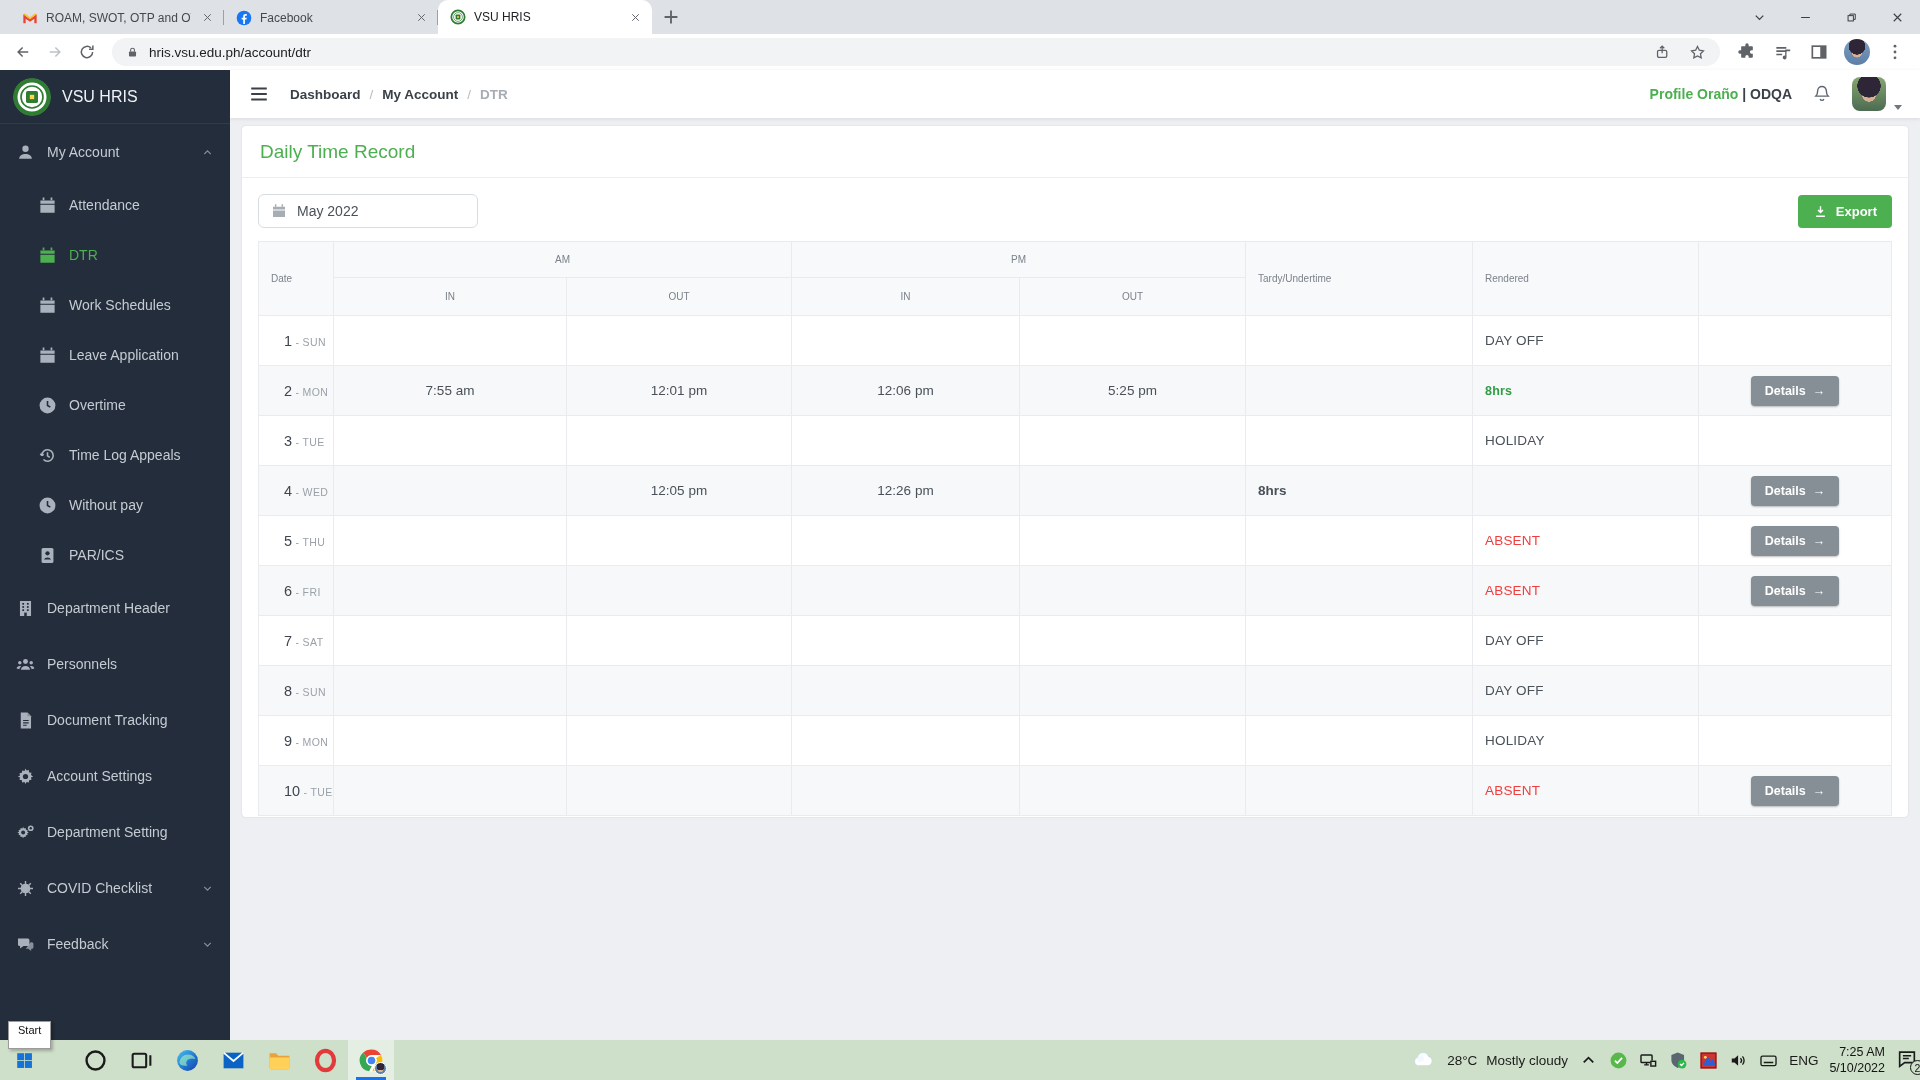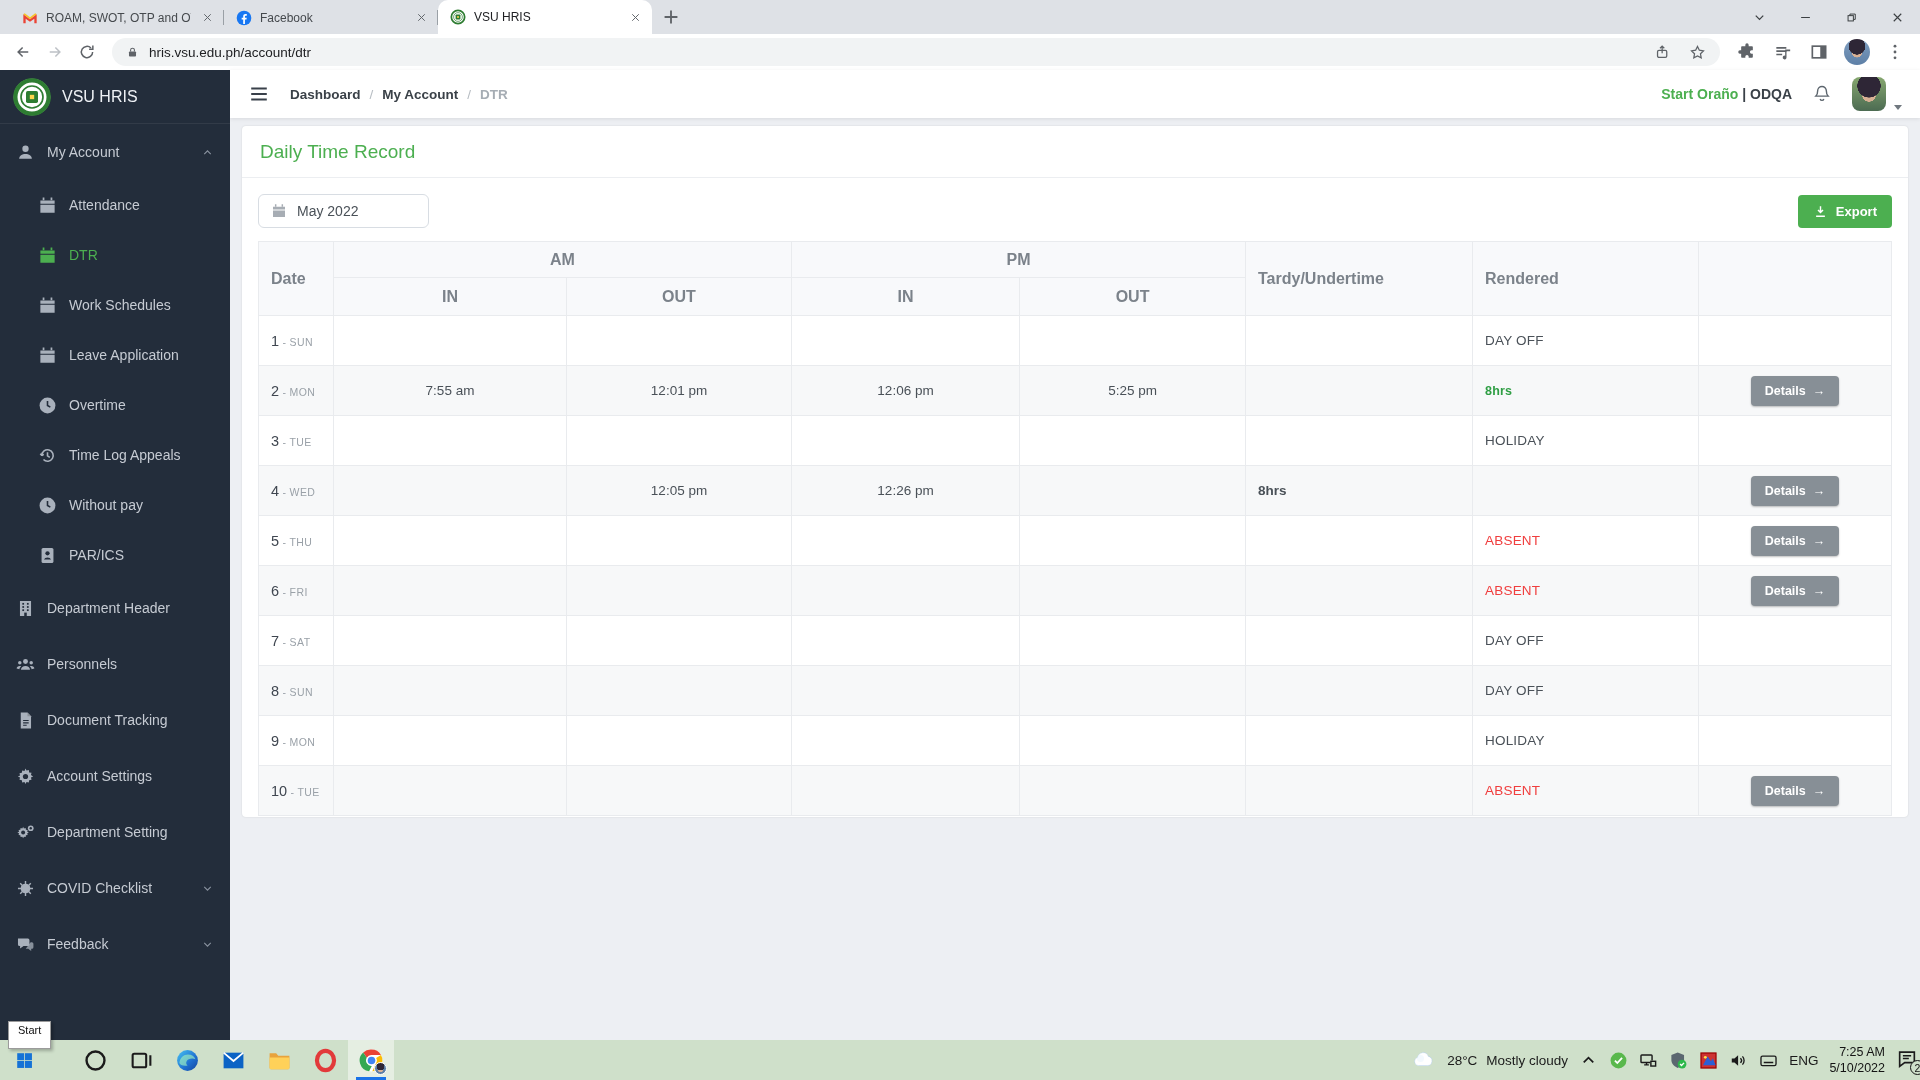--- a/index.html
+++ b/index.html
@@ -65,35 +65,35 @@
                 linear-gradient(#86a76f,#4c6b52); }
   .hdr-caret { width:0; height:0; border-left:4px solid transparent; border-right:4px solid transparent; border-top:5px solid #70787f; margin-top:26px; margin-left:-12px; }
 
   
   .main { position:absolute; top:118px; left:230px; right:0; bottom:40px; background:#edeff3; }
   .card { position:absolute; top:8px; left:12px; right:12px; background:#fff; border-radius:4px; box-shadow:0 0 2px rgba(0,0,0,.12); }
   .card-title { padding:15px 18px 14px; color:#4caf50; font-size:19px; }
   .card-divider { height:1px; background:#eceef1; }
   .card-body { padding:16px 16px 1px; }
   .toolbar-row { display:flex; justify-content:space-between; align-items:center; margin-bottom:13px; }
-  .monthpicker { width:171px; height:34px; border:1px solid #d8dde3; border-radius:6px; background:#fff; display:flex; align-items:center; gap:10px; padding:0 12px; font-size:14px; color:#4a5158; }
+  .monthpicker { width:220px; height:34px; border:1px solid #d8dde3; border-radius:6px; background:#fff; display:flex; align-items:center; gap:10px; padding:0 12px; font-size:14px; color:#4a5158; }
   .monthpicker .calicon { width:16px; height:16px; color:#a7adb4; flex:none; }
   .exportbtn { height:33px; padding:0 15px; background:#4caf50; border:none; border-radius:4px; color:#fff; display:flex; align-items:center; gap:8px; font-size:13px; font-weight:bold; cursor:pointer; }
   .exportbtn .dlicon { width:15px; height:15px; }
 
   table.dtr { width:100%; border-collapse:collapse; table-layout:fixed; }
   .dtr th, .dtr td { border:1px solid #e9ebee; }
-  .dtr thead th { background:#f8f9fb; color:#7b828a; font-size:16px; font-weight:bold; }
+  .dtr thead th { background:#f8f9fb; color:#7b828a; font-size:10px; font-weight:normal; }
   .dtr thead tr:first-child th { height:36px; }
   .dtr thead tr:last-child th { height:38px; }
   th.h-date, th.h-left { text-align:left; padding-left:12px; }
   th.h-group, th.h-sub { text-align:center; }
   .dtr tbody td { height:50px; font-size:13.5px; color:#4a5158; background:#fff; }
   .dtr tbody tr.even td { background:#f7f8f9; }
-  td.datecell { padding-left:12px; white-space:nowrap; }
+  td.datecell { padding-left:25px; white-space:nowrap; }
   .dnum { font-size:14.5px; color:#3f4650; }
   .dday { font-size:10.5px; color:#9aa1a8; letter-spacing:.4px; }
   td.time { text-align:center; }
   td.tardy { padding-left:12px; color:#ff9800; font-weight:bold; font-size:12px; }
   td.rendered { padding-left:12px; font-size:11.5px; color:#9aa1a8; letter-spacing:.2px; }
   td.rendered.hours { color:#2f9e44; font-weight:bold; font-size:12.5px; }
   td.rendered.absent { color:#f03e3e; }
   td.action { text-align:center; }
   .detailsbtn { display:inline-flex; align-items:center; gap:7px; background:#878f96; color:#fff; font-weight:bold; font-size:12.5px; font-family:inherit; padding:8px 14px; border-radius:4px; border:none; box-shadow:0 1px 2px rgba(0,0,0,.25); cursor:pointer; }
 
@@ -484,21 +484,21 @@
       </svg>
     </span>
   <div class="breadcrumb" id="breadcrumb">
       <span class="crumb">Dashboard</span>
       <span class="crumbsep">/</span>
       <span class="crumb">My Account</span>
       <span class="crumbsep">/</span>
       <span class="crumb muted">DTR</span>
     </div>
   <div class="hdr-right">
-    <span class="username"><span class="uname">Start Oraño</span> <span>|</span> <span>ODQA</span></span>
+    <span class="username"><span class="uname">Profile Oraño</span> <span>|</span> <span>ODQA</span></span>
     <span class="icon bell">
         <svg viewBox="0 0 24 24" fill="none" stroke="currentColor" stroke-width="1.7">
           <path d="M12 3a5.2 5.2 0 0 0-5.2 5.2c0 4.2-1.4 5.6-2.1 6.3h14.6c-.7-.7-2.1-2.1-2.1-6.3A5.2 5.2 0 0 0 12 3z"></path>
           <path d="M9.8 18a2.3 2.3 0 0 0 4.4 0"></path>
         </svg>
       </span>
     <span class="avatar-hdr"></span>
     <span class="hdr-caret"></span>
   </div>
 </div>

